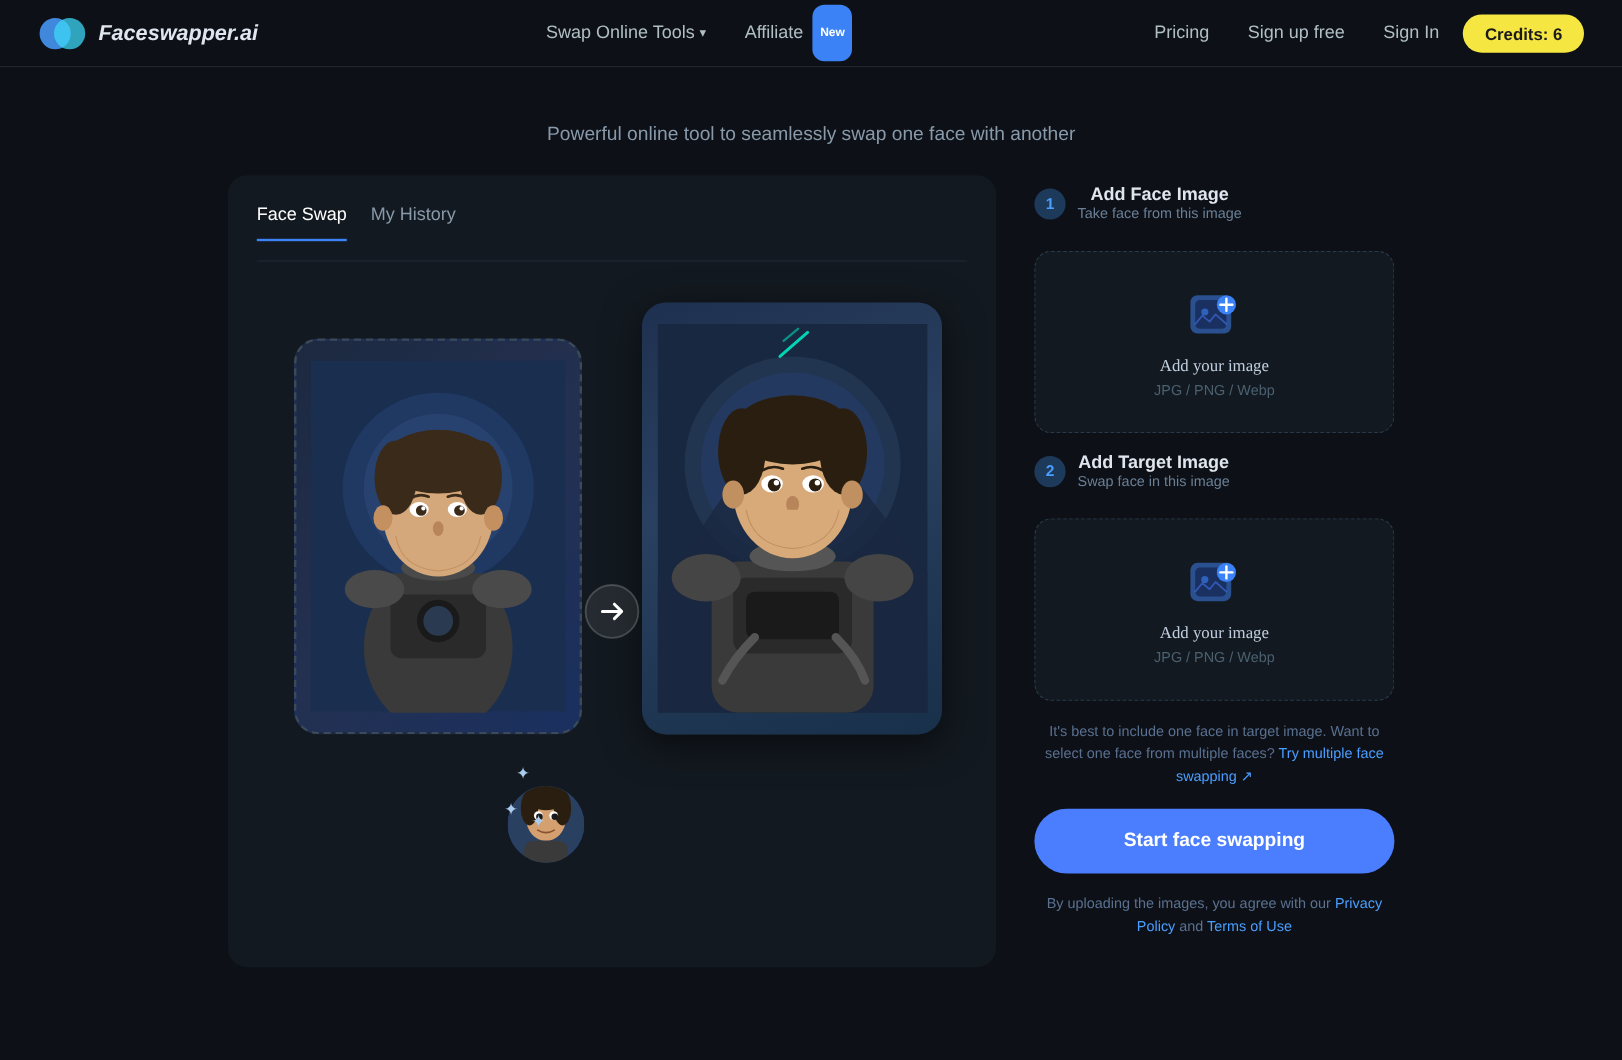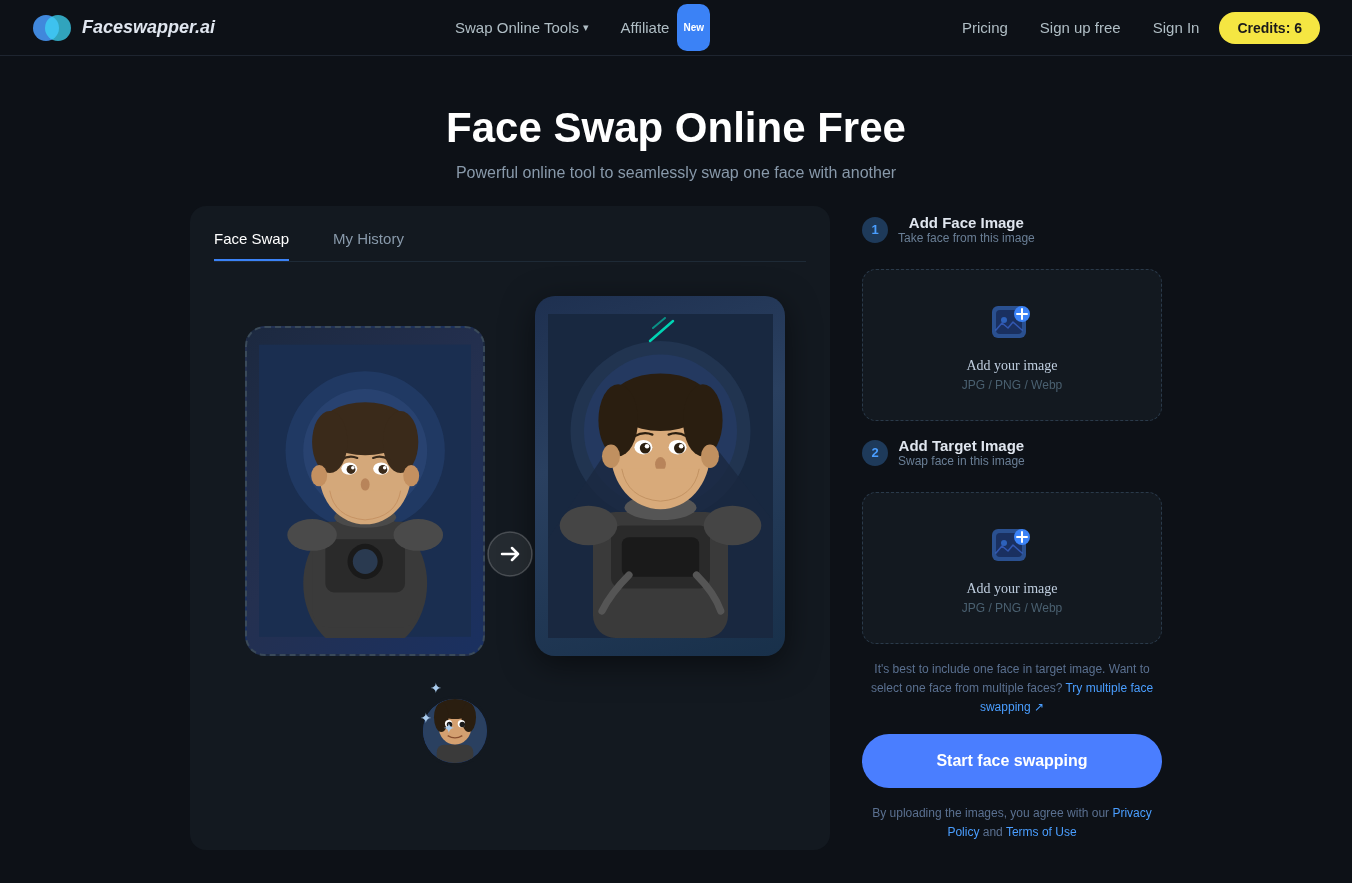--- a/index.html
+++ b/index.html
@@ -130,24 +130,24 @@
     
     .left-panel {
       background: #131920;
       border-radius: 16px;
       padding: 24px;
       width: 640px;
       min-height: 620px;
     }
     .tabs {
       display: flex;
-      gap: 44px;
+      gap: 20px;
       margin-bottom: 24px;
       border-bottom: 1px solid #1e2a36;
-      padding-bottom: 0;
+      padding-bottom: 16px;
     }
     .tab {
       font-size: 15px;
       padding-bottom: 12px;
       cursor: pointer;
       color: #8899aa;
       border-bottom: 2px solid transparent;
     }
     .tab.active {
       color: #ffffff;
@@ -377,21 +377,20 @@
 
   <div class="nav-right">
     <span class="btn-pricing">Pricing</span>
     <span class="btn-signup">Sign up free</span>
     <span class="btn-signin">Sign In</span>
     <button class="btn-credits">Credits: 6</button>
   </div>
 </nav>
 
 <div class="hero">
-  <h1>Face Swap Online Free</h1>
   <p>Powerful online tool to seamlessly swap one face with another</p>
 </div>
 
 <div class="main-content">
 
   <div class="left-panel">
     <div class="tabs">
       <div class="tab active">Face Swap</div>
       <div class="tab">My History</div>
     </div>

